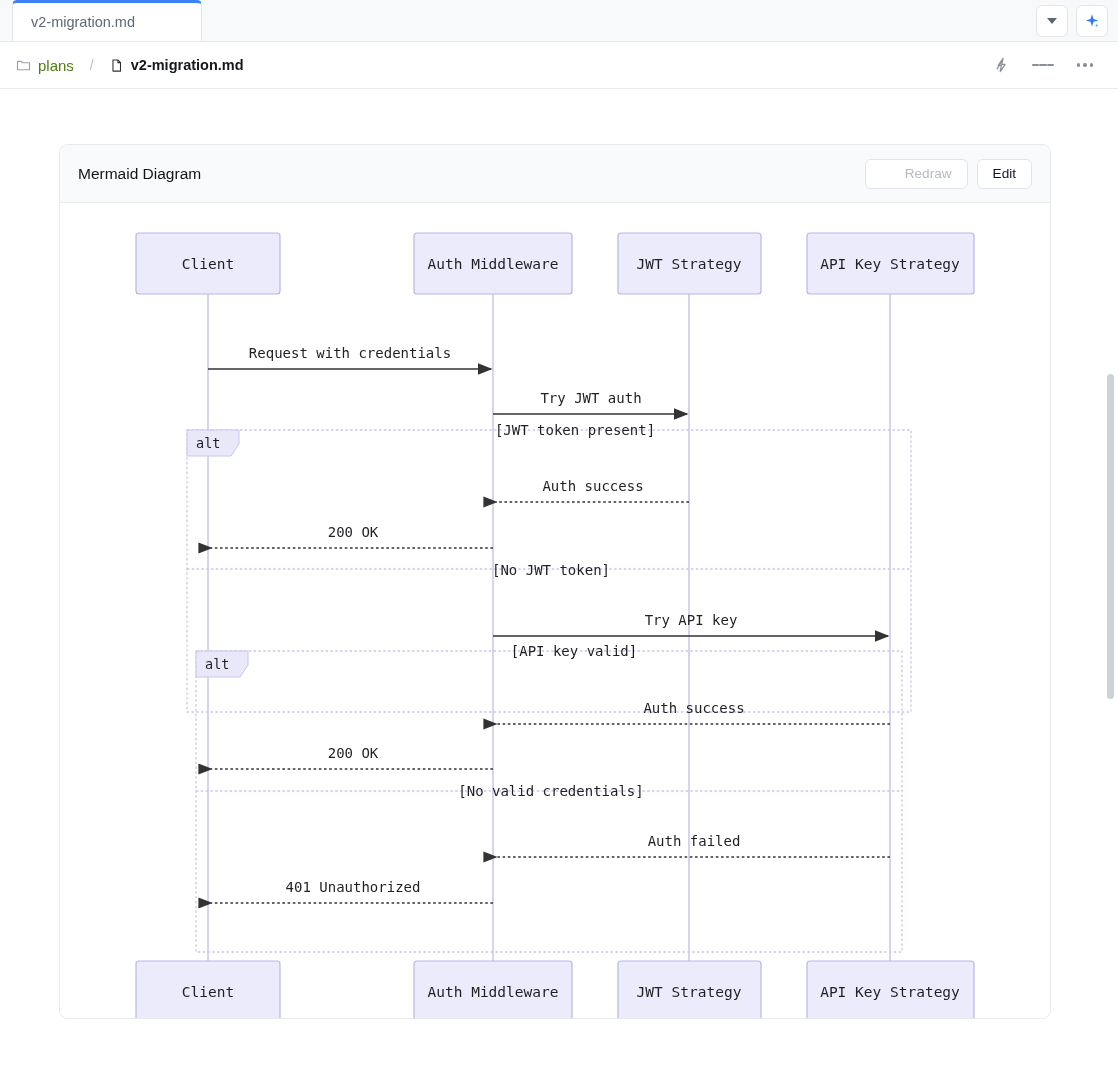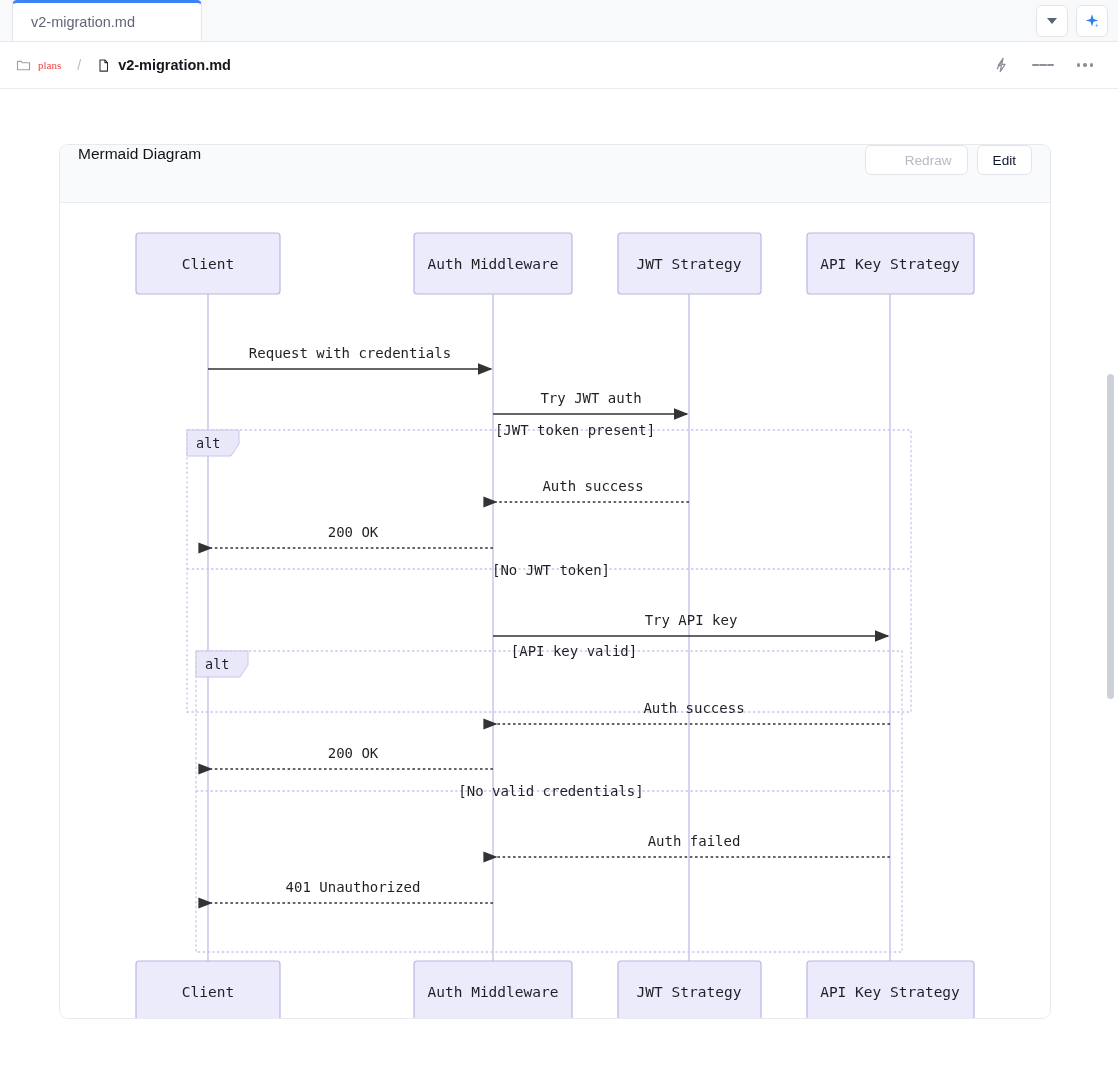--- a/index.html
+++ b/index.html
@@ -58,21 +58,21 @@
   
   .crumbbar {
     height: 47px;
     background: #ffffff;
     border-bottom: 1px solid #e9ebef;
     display: flex;
     align-items: center;
     padding: 0 16px;
   }
   .crumb { display: flex; align-items: center; gap: 7px; }
-  .crumb-folder { font-size: 11px; color: #ef4444; font-family: Liberation Serif, serif; }
+  .crumb-folder { font-size: 15px; color: #4d7c0f; }
   .crumb-sep { margin: 0 9px; color: #b9bec7; font-size: 14px; }
   .crumb-file { font-size: 14.5px; color: #15181d; font-weight: 600; }
   .crumb-right { margin-left: auto; display: flex; align-items: center; gap: 20px; padding-right: 6px; }
   .icon-btn { width: 22px; height: 22px; display: flex; align-items: center; justify-content: center; }
   .ham span { display:block; width:15px; height:1.7px; background:#8a9099; border-radius:1px; margin:2.6px 0;}
   .dots { display: flex; gap: 3.2px; }
   .dots i { width: 3.4px; height: 3.4px; border-radius: 50%; background: #8a9099; display: block; }
 
   
   .page { position: relative; height: 991px; background: #ffffff; overflow: hidden; }
@@ -83,21 +83,21 @@
     width: 992px; height: 875px;
     border: 1px solid #e7e9ee;
     border-radius: 9px;
     background: #ffffff;
     overflow: hidden;
   }
   .card-head {
     height: 58px;
     background: #f9fafb;
     border-bottom: 1px solid #e9ebef;
-    display: flex; align-items: flex-start;
+    display: flex; align-items: center;
     padding: 0 18px;
   }
   .card-title { font-size: 15.5px; color: #121418; }
   .card-btns { margin-left: auto; display: flex; gap: 9px; }
   .cbtn {
     height: 30px; padding: 0 15px;
     border: 1px solid #e1e4e9;
     border-radius: 6px;
     background: #ffffff;
     font-size: 13.6px;

